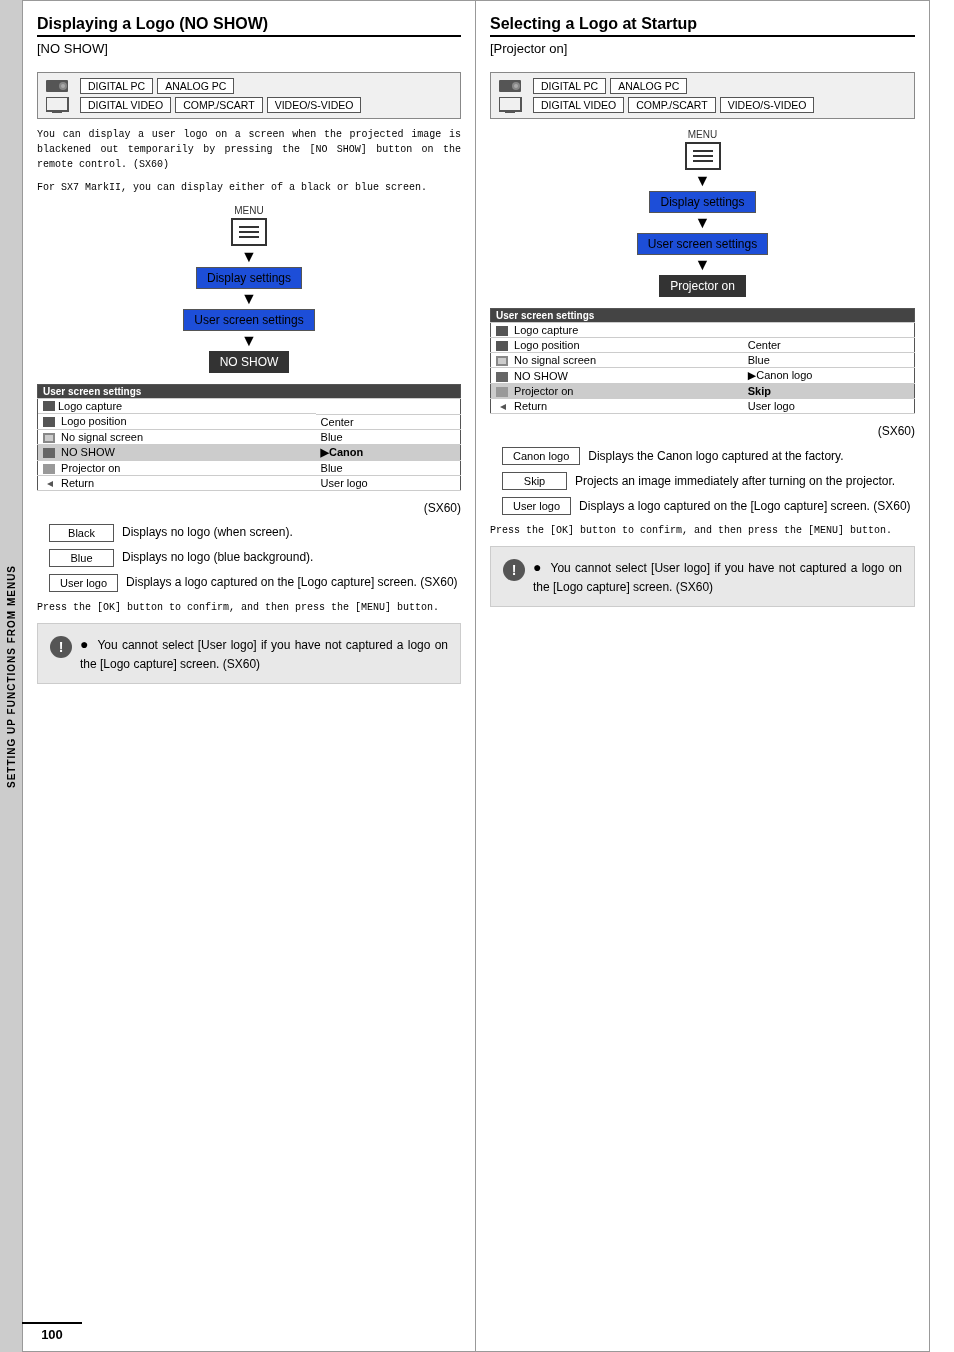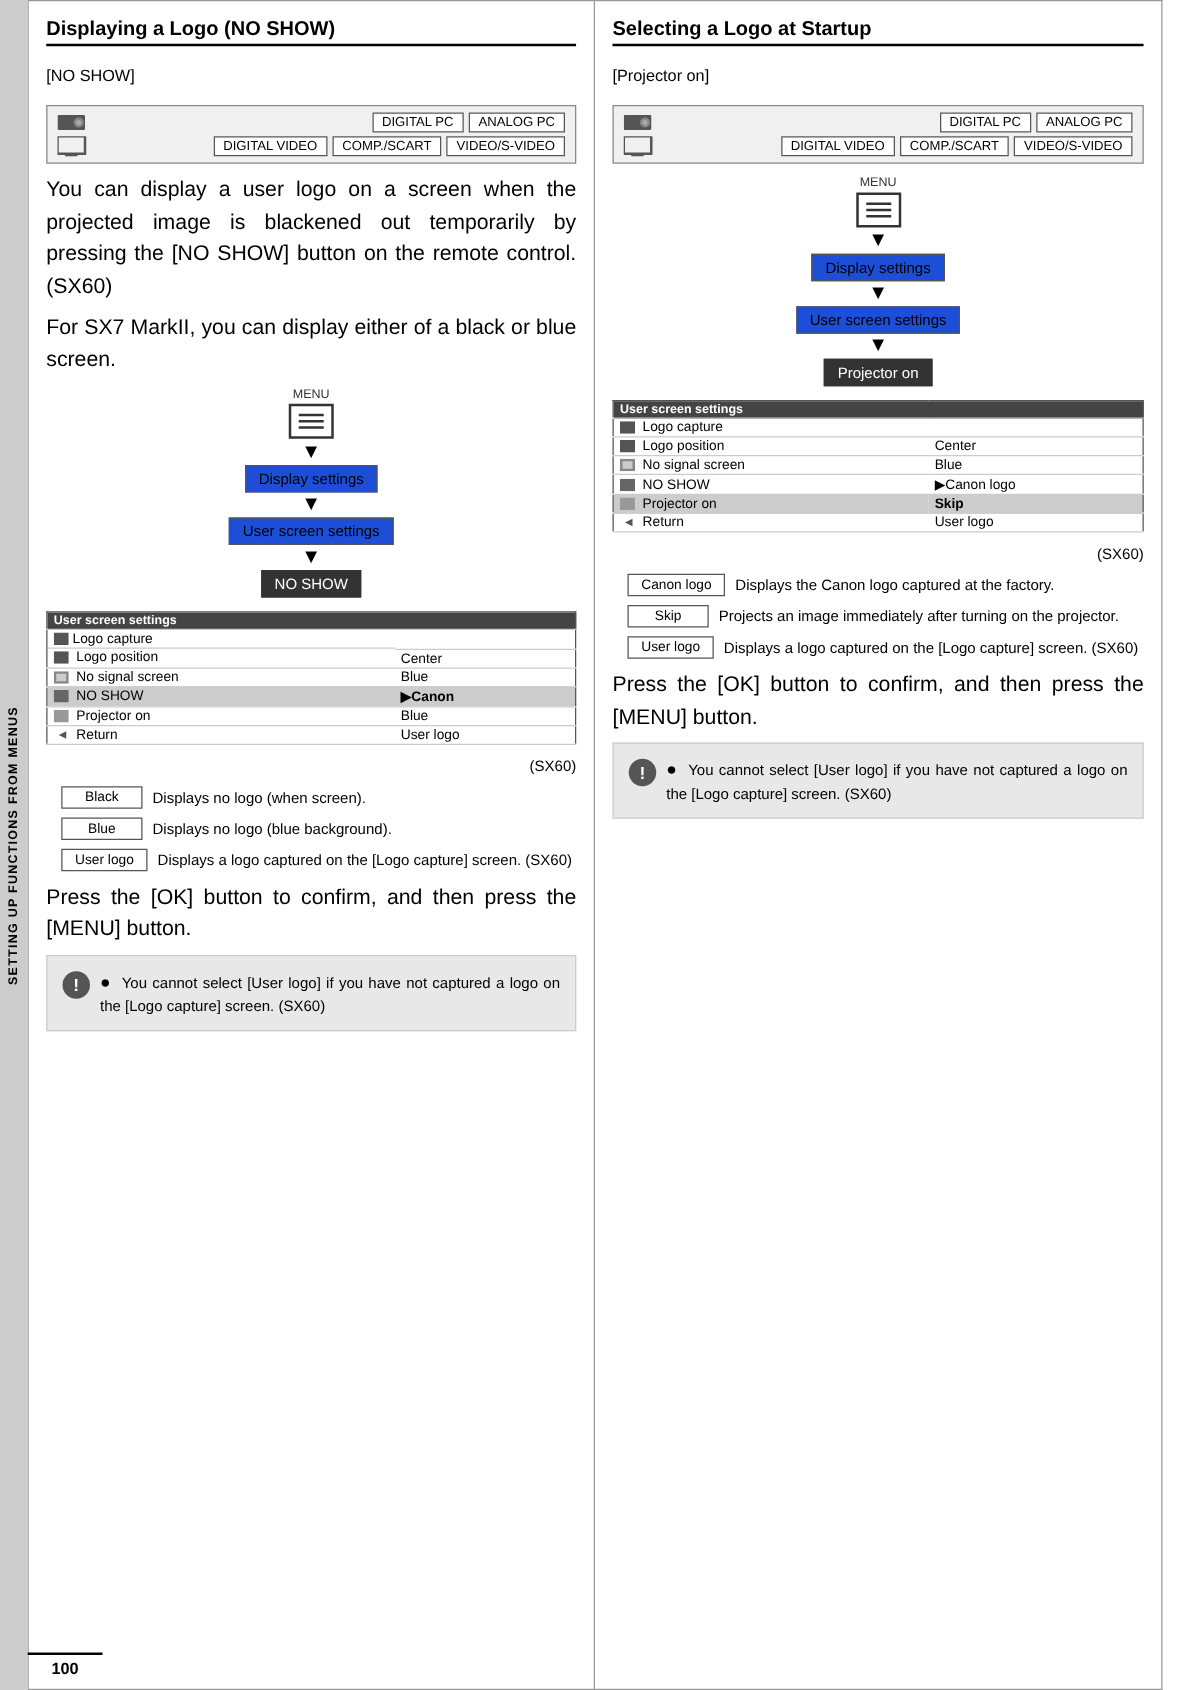--- a/index.html
+++ b/index.html
@@ -57,21 +57,21 @@
       width: 454px;
       border: 1px solid #999;
       border-left: none;
       padding: 14px 14px 14px 14px;
       position: relative;
     }
 
     .section-title {
       font-size: 16px;
       font-weight: bold;
-      margin-bottom: 16px;
+      margin-bottom: 4px;
       border-bottom: 2px solid #000;
       padding-bottom: 2px;
       position: relative;
     }
 
     .section-title::after {
       content: '';
       position: absolute;
       top: 0;
       right: -14px;
@@ -81,24 +81,25 @@
       border-bottom: 28px solid transparent;
     }
 
     .section-subtitle {
       font-size: 13px;
       font-weight: normal;
       margin-bottom: 16px;
     }
 
     .body-text {
-      font-size: 17px;
+      font-size: 10px;
       line-height: 1.5;
       margin-bottom: 8px;
       text-align: justify;
+      font-family: Liberation Mono, monospace;
     }
 
     
     .menu-flow {
       display: flex;
       flex-direction: column;
       align-items: center;
       margin: 10px auto;
       width: 200px;
     }
@@ -183,21 +184,21 @@
 
     .sx60-label {
       text-align: right;
       font-size: 12px;
       margin: 2px 0 8px 0;
     }
 
     
     .option-row {
       display: flex;
-      align-items: flex-end;
+      align-items: center;
       margin-bottom: 6px;
       padding-left: 12px;
     }
 
     .option-box {
       border: 1px solid #555;
       padding: 2px 10px;
       font-size: 11px;
       background: #fff;
       min-width: 65px;
@@ -269,21 +270,20 @@
     .input-buttons-grid {
       display: flex;
       flex-direction: column;
       gap: 3px;
       flex: 1;
     }
 
     .btn-row {
       display: flex;
       gap: 4px;
-      justify-content: flex-end;
     }
 
     .input-tag {
       border: 1px solid #555;
       padding: 1px 7px;
       font-size: 10.5px;
       background: #fff;
       white-space: nowrap;
     }
 

